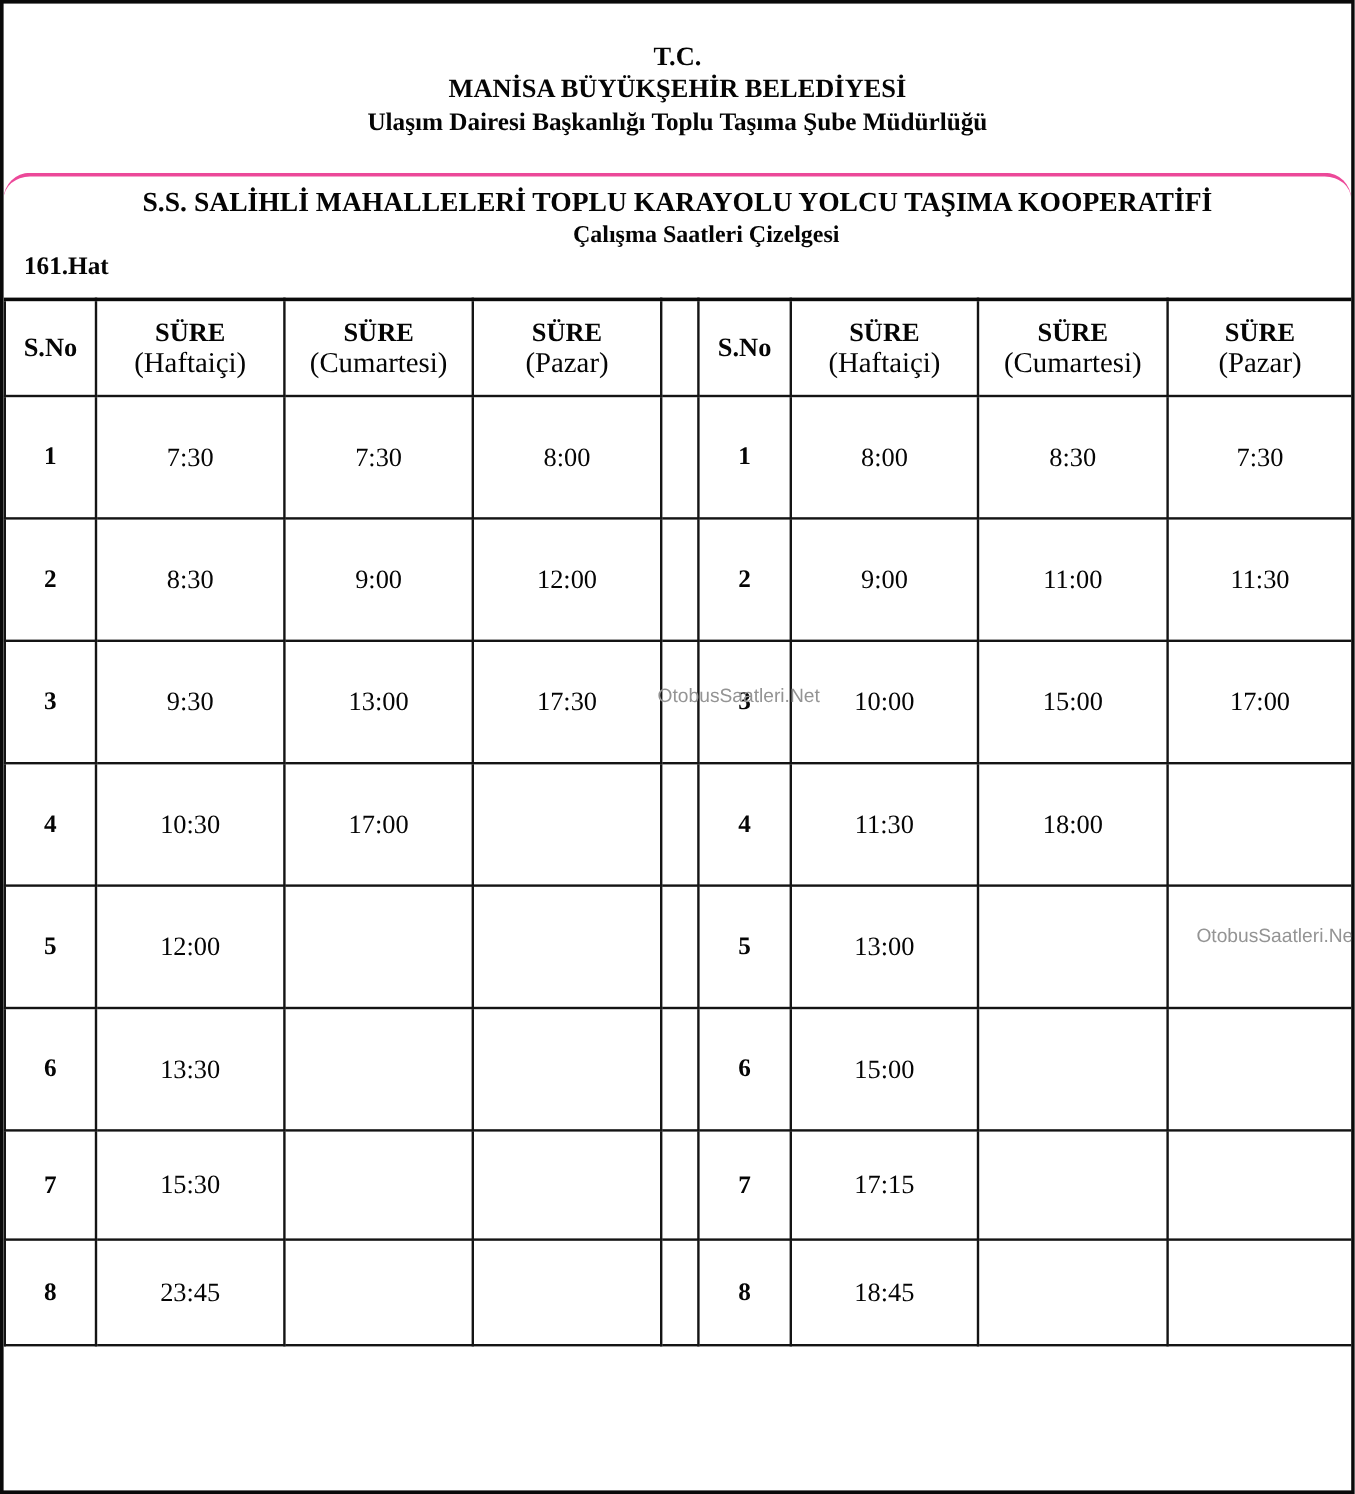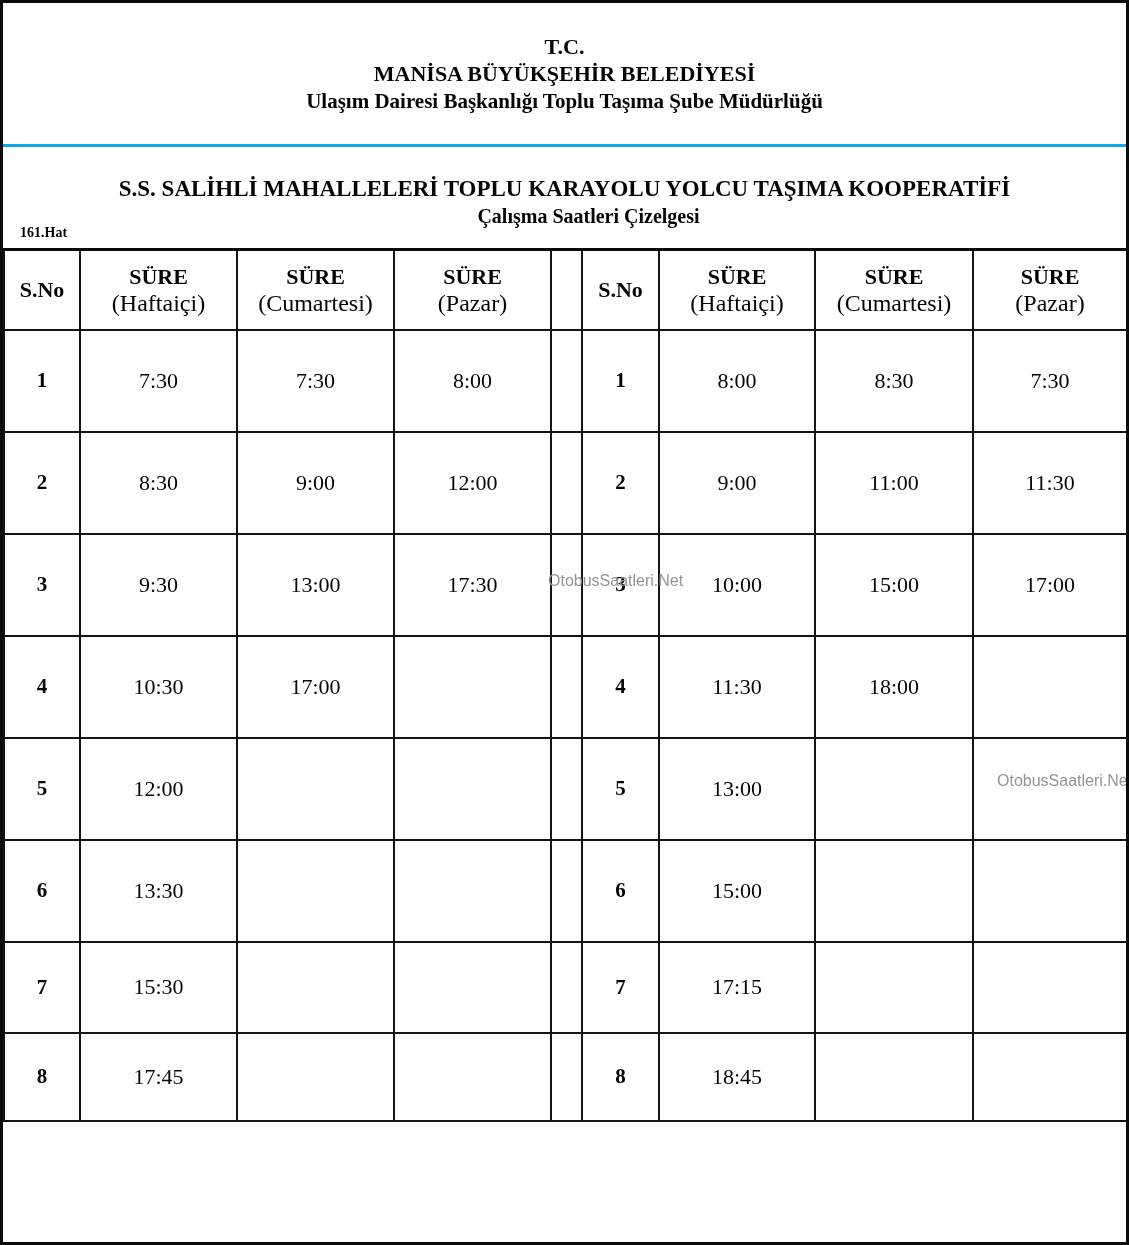--- a/index.html
+++ b/index.html
@@ -24,32 +24,33 @@
   }
   .sec-top .h-line1 { font-weight: bold; font-size: 22px; line-height: 26px; }
   .sec-top .h-line2 { font-weight: bold; font-size: 22px; line-height: 28px; }
   .sec-top .h-line3 { font-weight: bold; font-size: 21px; line-height: 27px; }
 
   
   .sec-sub {
     position: relative;
     height: 104px;
     box-sizing: border-box;
-    border-top: 3px solid #0ea5e9;
-    padding-top: 28px;
+    border-top: 3px solid #ec4899;
+    padding-top: 8px;
     text-align: center;
+    border-radius: 22px;
   }
   .sub-title { font-weight: bold; font-size: 23px; line-height: 28px; }
   .sub-subtitle { font-weight: bold; font-size: 20px; line-height: 26px; margin-left: 48px; }
   .line-no {
     position: absolute;
     left: 17px;
-    top: 78px;
+    top: 62px;
     font-weight: bold;
-    font-size: 14px;
+    font-size: 21px;
   }
 
   
   table.tt {
     border-collapse: collapse;
     table-layout: fixed;
     width: 1123px;
     border-top: 3px solid #0a0a0a;
   }
   table.tt td {
@@ -224,21 +225,21 @@
         <td class="cell-time"></td>
         <td></td>
         <td class="cell-no">7</td>
         <td class="cell-time">17:15</td>
         <td class="cell-time"></td>
         <td class="cell-time"></td>
       </tr>
 
       <tr class="r-data8">
         <td class="cell-no">8</td>
-        <td class="cell-time">17:45</td>
+        <td class="cell-time">23:45</td>
         <td class="cell-time"></td>
         <td class="cell-time"></td>
         <td></td>
         <td class="cell-no">8</td>
         <td class="cell-time">18:45</td>
         <td class="cell-time"></td>
         <td class="cell-time"></td>
       </tr>
     </tbody>
   </table>

